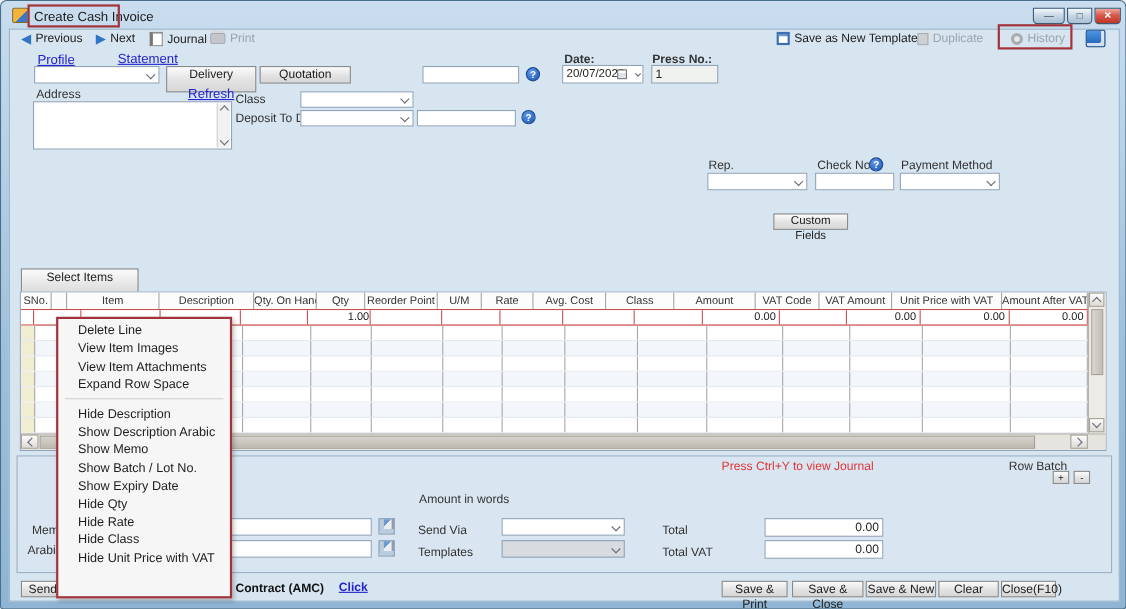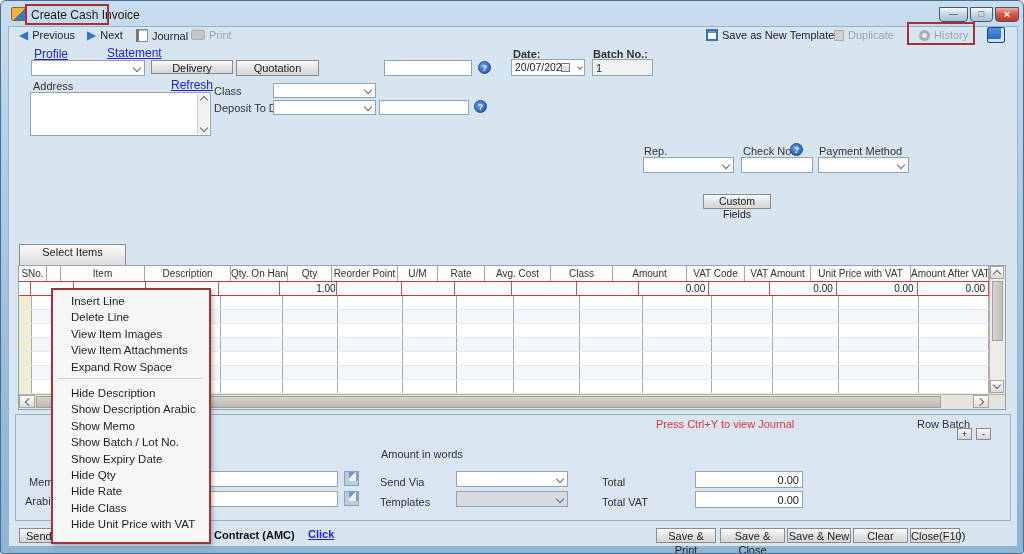--- a/index.html
+++ b/index.html
@@ -127,32 +127,32 @@
     <span class="icon-hist"></span>
     <span>History</span>
   </div>
   <div class="abs icon-blue-app" style="left:986px;top:26px;"></div>
 
   <a class="link" style="left:33px;top:46px;">Profile</a>
   <a class="link" style="left:84px;top:45px;margin-left:22px;">Statement</a>
   <div class="combo" style="left:30px;top:59px;width:114px;height:16px;">
       <span class="chev"></span>
     </div>
-  <div class="btn" style="left:150px;top:59px;width:82px;height:14px;">Delivery</div>
+  <div class="btn" style="left:150px;top:59px;width:82px;height:24px;">Delivery</div>
   <div class="btn" style="left:235px;top:59px;width:83px;height:16px;">Quotation</div>
   <input class="field" style="left: 383px; top: 59px; width: 88px; height: 16px;">
   <div class="help" style="left:477px;top:60px;">?</div>
 
   <div class="lbl" style="left:512px;top:47px;font-weight:bold;">Date:</div>
   <div class="field" style="left:510px;top:58px;width:74px;height:17px;line-height:15px;">
     <span style="font-size:10.5px;">20/07/2023</span>
     <span class="abs" style="right:14px;top:3px;width:9px;height:9px;border:1px solid #777;background:linear-gradient(#fff 30%,#dce4ec 30%);"></span>
     <span class="chev abs" style="right:2px;top:5px;width:4px;height:4px;"></span>
   </div>
-  <div class="lbl" style="left:592px;top:47px;font-weight:bold;">Batch No.:</div>
+  <div class="lbl" style="left:592px;top:47px;font-weight:bold;">Press No.:</div>
   <input class="field" style="left: 591px; top: 58px; width: 61px; height: 17px; background: rgb(240, 242, 240);" value="1">
 
   <div class="lbl" style="left:32px;top:79px;">Address</div>
   <a class="link" style="left:170px;top:77px;">Refresh</a>
   <div class="field" style="left:29px;top:91px;width:181px;height:44px;">
     <div class="mini-sb">
       <span class="chev up" style="top:3px;"></span>
       <span class="chev" style="bottom:3px;"></span>
     </div>
   </div>
@@ -410,21 +410,20 @@
   <div class="lbl" style="left:213px;top:528px;font-weight:bold;color:#111;">Contract (AMC)</div>
   <a class="link" style="left:307px;top:527px;font-size:11px;font-weight:bold;">Click</a>
   <div class="btn footer-btn" style="left:655px;top:527px;width:60px;">Save &amp; Print</div>
   <div class="btn footer-btn" style="left:719px;top:527px;width:65px;">Save &amp; Close</div>
   <div class="btn footer-btn" style="left:786px;top:527px;width:64px;">Save &amp; New</div>
   <div class="btn footer-btn" style="left:852px;top:527px;width:55px;">Clear</div>
   <div class="btn footer-btn" style="left:909px;top:527px;width:50px;">Close(F10)</div>
 
   <div id="ctx-menu">
     <ul>
-      <li>Insert Line</li>
       <li>Delete Line</li>
       <li>View Item Images</li>
       <li>View Item Attachments</li>
       <li>Expand Row Space</li>
     </ul>
     <div class="sep"></div>
     <ul>
       <li>Hide Description</li>
       <li>Show Description Arabic</li>
       <li>Show Memo</li>

